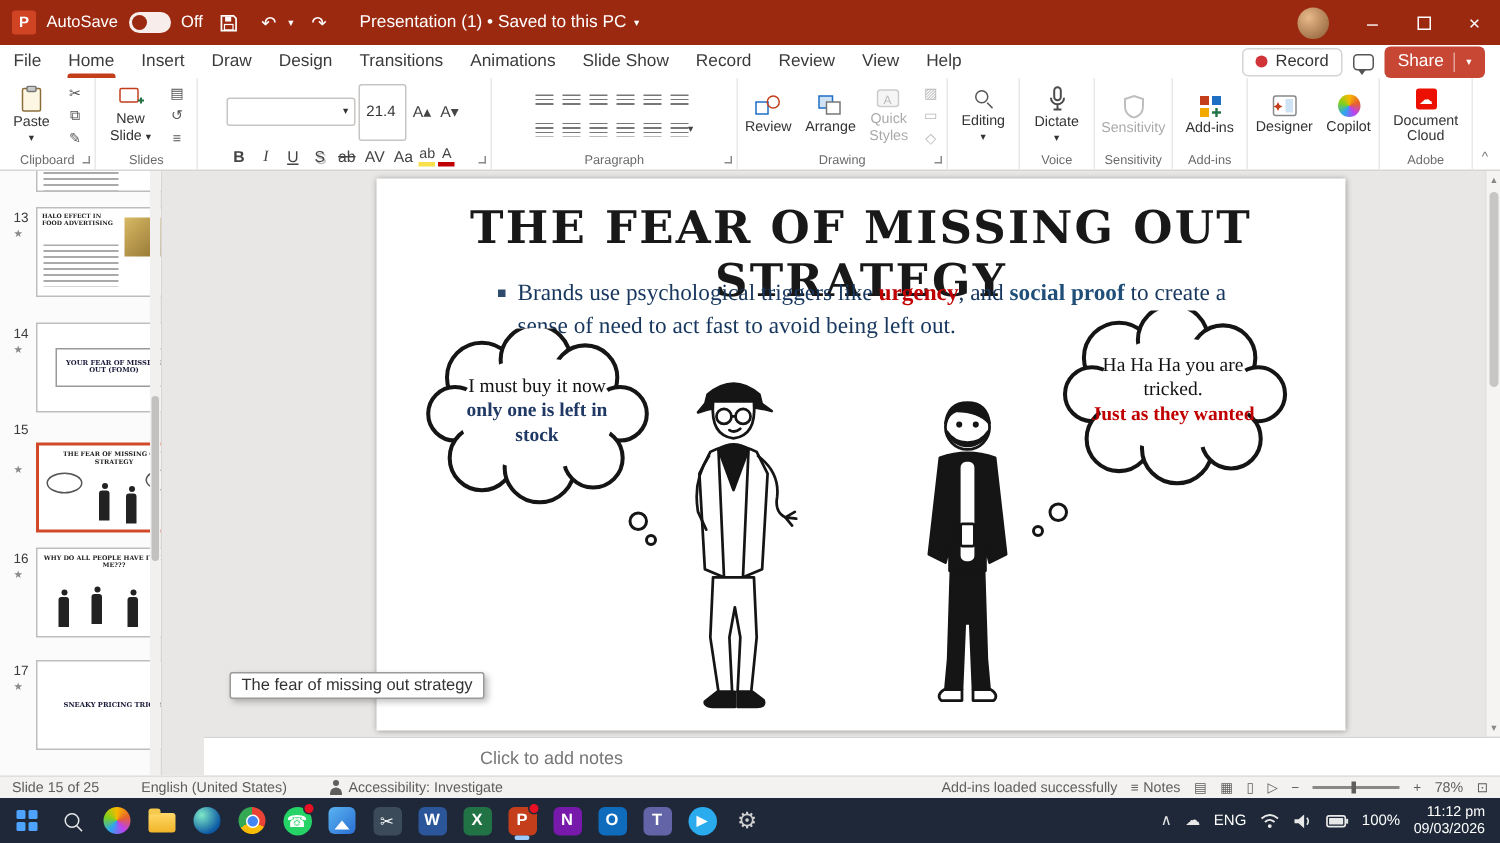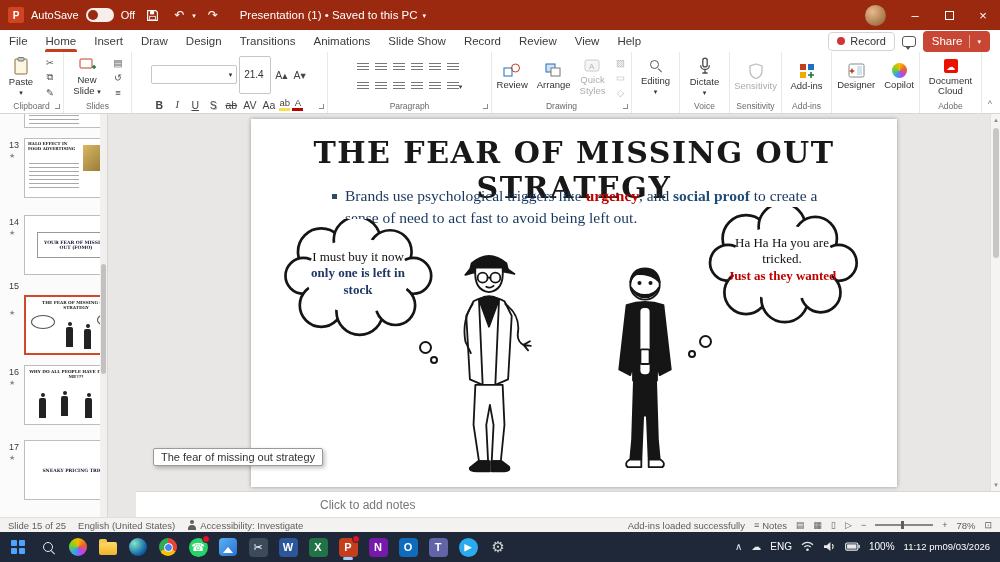--- a/index.html
+++ b/index.html
@@ -109,21 +109,21 @@
   .bubble{position:absolute;}
   .bubble svg{position:absolute;left:0;top:0;width:100%;height:100%;}
   .btext{position:absolute;text-align:center;font-family:"Liberation Serif",serif;font-size:13px;color:#111;line-height:1.25;}
   .btext .l2-blue{font-weight:bold;color:#1F3864;display:block;}
   .btext .l2-red{font-weight:bold;color:#C00000;display:block;}
   .tailc{position:absolute;background:#fff;border:2px solid #151515;border-radius:50%;}
   .figure{position:absolute;}
 
   
   .statusbar{position:absolute;left:0;top:517px;width:1000px;height:15px;background:#F3F2F1;border-top:1px solid #e1dfdd;
-    display:flex;align-items:center;font-size:9.5px;color:#605e5c;padding:0 8px;gap:12px;justify-content:space-between;}
+    display:flex;align-items:center;font-size:9.5px;color:#605e5c;padding:0 8px;gap:28px;justify-content:space-between;}
   .sb-right{margin-left:auto;display:flex;align-items:center;gap:9px;}
   .sb-ic{font-size:9px;color:#605e5c;}
   .person-ic{position:relative;width:9px;height:10px;display:inline-block;}
   .person-ic::before{content:"";position:absolute;left:2.5px;top:0;width:4px;height:4px;border-radius:50%;background:#605e5c;}
   .person-ic::after{content:"";position:absolute;left:0.5px;top:4.5px;width:8px;height:5px;border-radius:4px 4px 0 0;background:#605e5c;}
   .zoom-track{width:58px;height:2px;background:#8a8886;position:relative;display:inline-block;}
   .zoom-thumb{position:absolute;left:26px;top:-3px;width:3px;height:8px;background:#605e5c;}
 
   
   .taskbar{position:absolute;left:0;top:532px;width:1000px;height:30px;background:#1E2838;display:flex;align-items:center;padding-left:5px;gap:4px;}
@@ -143,21 +143,21 @@
   .photos-ic{width:18px;height:18px;border-radius:4px;background:linear-gradient(135deg,#59b3f0,#2a6fd4);position:relative;}
   .photos-ic::after{content:"";position:absolute;left:4px;bottom:3px;border-left:5px solid transparent;border-right:5px solid transparent;border-bottom:6px solid #fff;}
   .word-t{background:#2B579A;} .excel-t{background:#217346;} .ppt-t{background:#C43E1C;}
   .onenote-t{background:#7719AA;} .outlook-t{background:#0F6CBD;} .teams-t{background:#6264A7;}
   .telegram-t{background:#2AABEE;border-radius:50%;font-size:9px;} .snip-t{background:#3B4B5A;font-weight:normal;}
   .gear-t{background:transparent;color:#cfcfcf;font-size:15px;font-weight:normal;}
   .badge{position:absolute;right:1px;top:1px;width:8px;height:8px;border-radius:50%;background:#E81123;border:1px solid #1E2838;}
   .active-ind{position:absolute;bottom:0;left:8px;width:10px;height:3px;border-radius:2px;background:#9ECBFF;}
   .tray{margin-left:auto;display:flex;align-items:center;gap:9px;padding-right:10px;color:#fff;font-size:10px;}
   .tray-ic{display:flex;align-items:center;justify-content:center;color:#e8e8e8;}
-  .clock{display:flex;flex-direction:row;align-items:flex-end;line-height:1.2;font-size:9.5px;}
+  .clock{display:flex;flex-direction:column;align-items:flex-end;line-height:1.2;font-size:9.5px;}
 
   
   .tooltip{position:absolute;left:153px;top:334px;background:#fff;border:1px solid #9a9a9a;border-radius:2px;
     padding:2px 7px;font-size:11px;color:#333;box-shadow:2px 2px 4px rgba(0,0,0,.25);white-space:nowrap;z-index:50;}
 </style>
 </head>
 <body>
 
 <div id="app">
 

